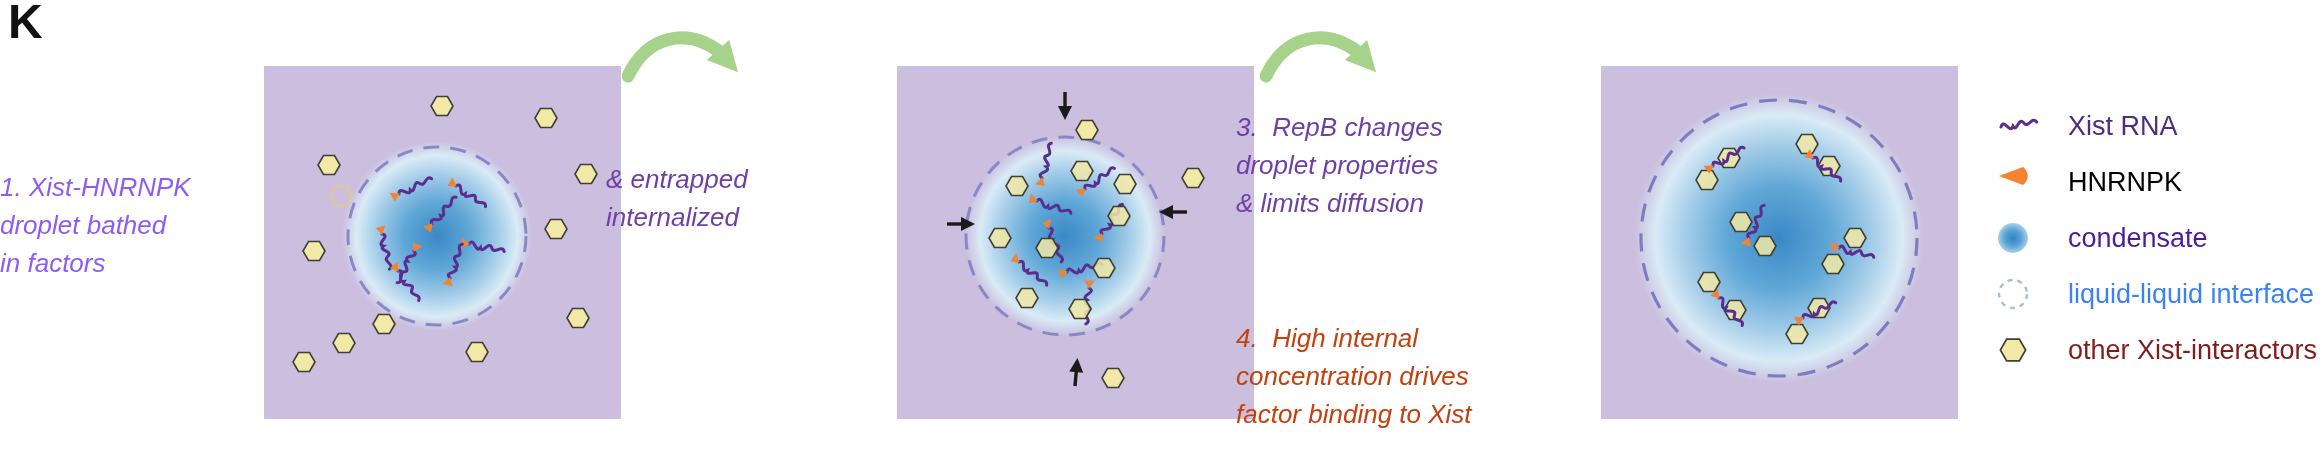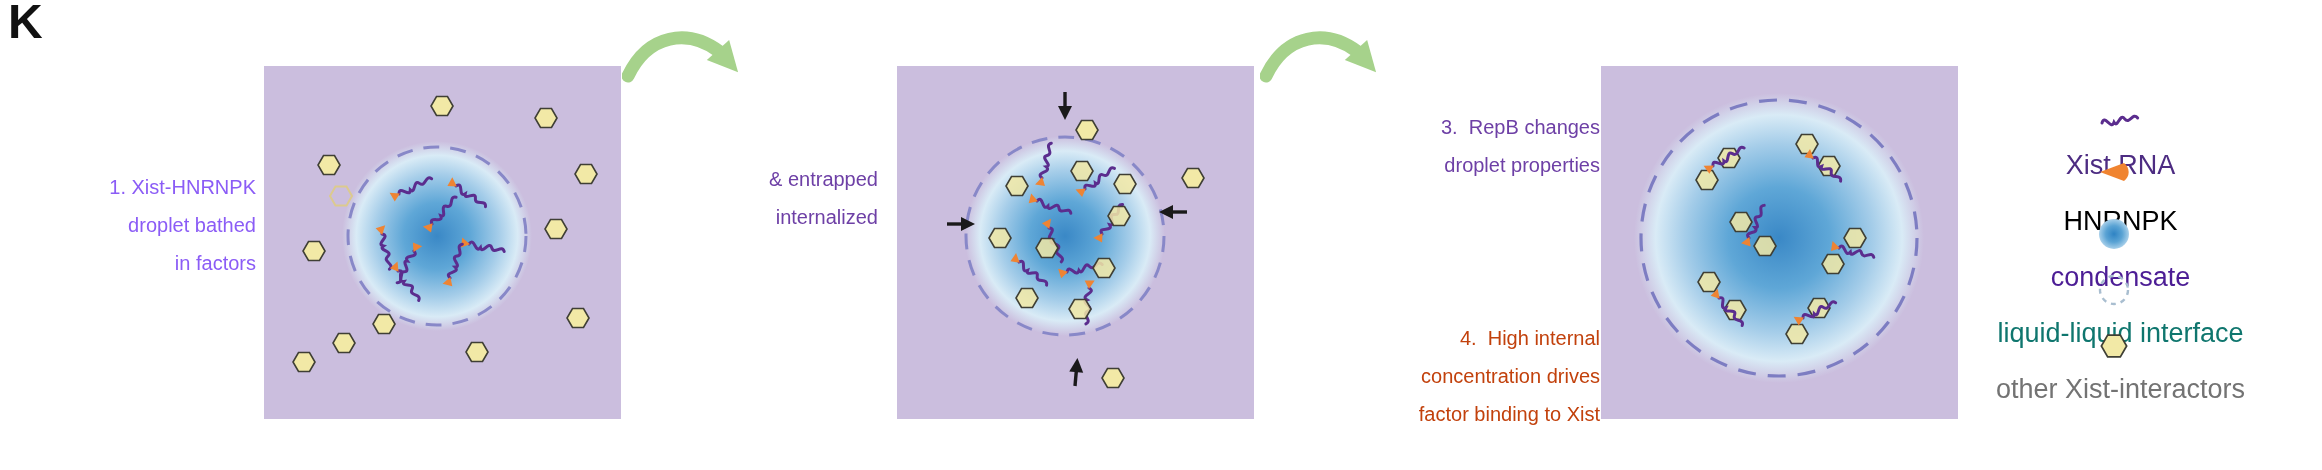--- a/index.html
+++ b/index.html
@@ -1,24 +1,24 @@
 <!DOCTYPE html>
 <html><head>
 <meta charset="utf-8">
 <style>
   html,body{margin:0;padding:0;background:#ffffff;font-family:"Liberation Sans",sans-serif;}
   .fig{position:relative;width:2322px;height:470px;background:#ffffff;overflow:hidden;}
   .panel-label{position:absolute;left:8px;top:-6px;font-size:48px;font-weight:700;color:#111111;}
   .panel{position:absolute;top:66px;width:357px;height:353px;background:#cbbede;}
   .panel svg{position:absolute;left:0;top:0;}
-  .step{position:absolute;color:#6e40a6;font-size:20px;line-height:38px;text-align:right;}
+  .step{position:absolute;color:#6e40a6;font-size:26px;line-height:38px;text-align:left;font-style:italic;}
   .step .ln{white-space:pre-wrap;}
   .arrow-svg{position:absolute;top:22px;}
   .legend{position:absolute;left:1996px;top:98px;display:flex;flex-direction:column;}
-  .legend-row{display:flex;align-items:center;height:56px;gap:4px;flex-direction:column;}
+  .legend-row{display:flex;align-items:center;height:56px;gap:24px;}
   .legend-row .ic{width:48px;height:34px;flex:0 0 48px;}
   .legend-row .lbl{font-size:27px;white-space:nowrap;}
 </style>
 </head>
 <body>
 
 <div class="fig">
 
   <svg width="0" height="0" style="position:absolute" aria-hidden="true">
     <defs>
@@ -138,20 +138,21 @@
     </svg>
   </div>
 
   <svg class="arrow-svg" style="left:1260px" width="160" height="80" viewBox="0 0 160 80">
     <use href="#green-arrow"></use>
   </svg>
 
   <div class="step" style="left: 1236px; top: 108px; width: 364px; color: rgb(110, 64, 166);">
     <div class="ln">3.  RepB changes</div>
     <div class="ln">droplet properties</div>
+    <div class="ln">&amp; limits diffusion</div>
   </div>
 
   <div class="step" style="left: 1236px; top: 319px; width: 364px; color: #c2410c;">
     <div class="ln">4.  High internal</div>
     <div class="ln">concentration drives</div>
     <div class="ln">factor binding to Xist</div>
   </div>
 
   <div class="panel" style="left:1601px">
     <svg width="357" height="353" viewBox="0 0 357 353">
@@ -220,23 +221,23 @@
     <div class="legend-row">
       <svg class="ic" viewBox="0 0 48 34">
         <circle cx="17" cy="17" r="15" fill="url(#condGradSolid)"></circle>
       </svg>
       <span class="lbl" style="color: #4c1d95;">condensate</span>
     </div>
     <div class="legend-row">
       <svg class="ic" viewBox="0 0 48 34">
         <circle cx="17" cy="17" r="14" fill="none" stroke="#a9bed0" stroke-width="2.4" stroke-dasharray="5 5"></circle>
       </svg>
-      <span class="lbl" style="color: #0f766e;">liquid-liquid interface</span>
+      <span class="lbl" style="color: #3b82f6;">liquid-liquid interface</span>
     </div>
     <div class="legend-row">
       <svg class="ic" viewBox="0 0 48 34">
         <use href="#hexagon" transform="translate(17,17) scale(1.15)" fill="#f2e9a6" stroke="#3f3f35" stroke-width="1.5"></use>
       </svg>
-      <span class="lbl" style="color: #737373;">other Xist-interactors</span>
+      <span class="lbl" style="color: #7f1d1d;">other Xist-interactors</span>
     </div>
   </div>
 
 </div>
 
 </body></html>

